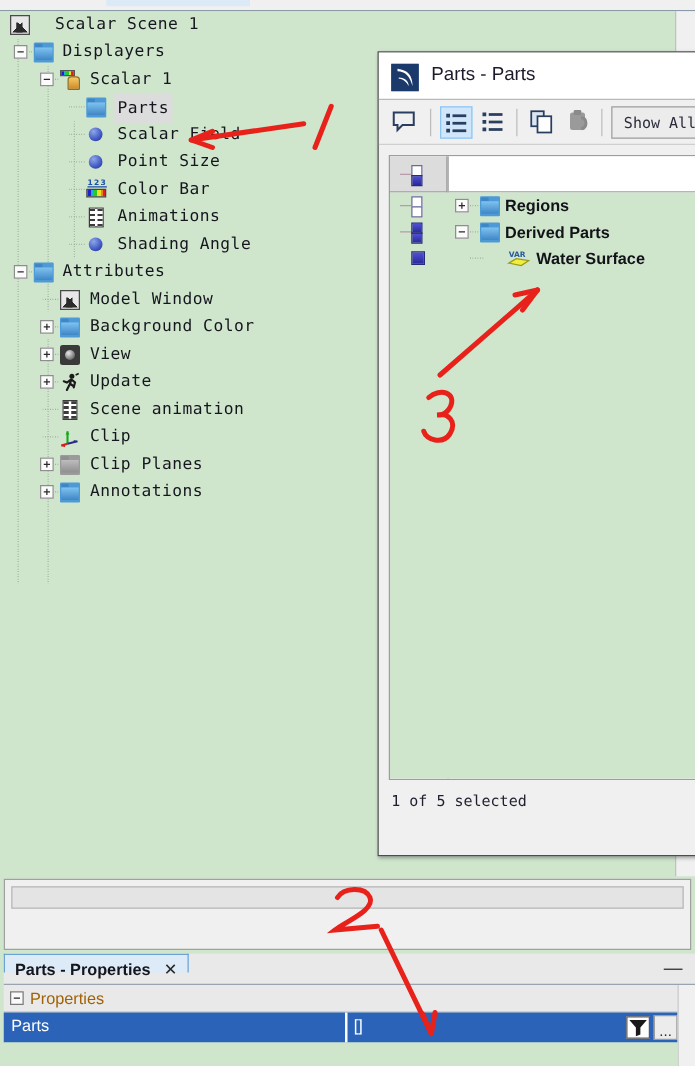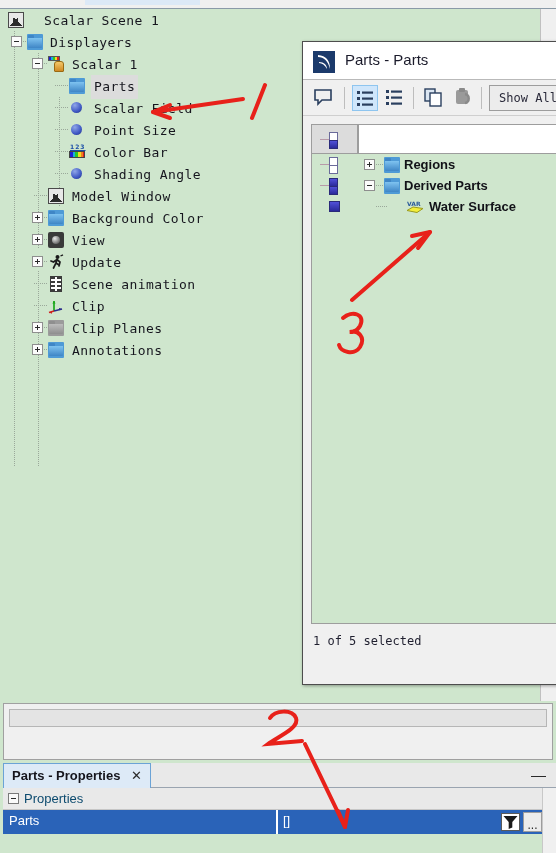--- a/index.html
+++ b/index.html
@@ -357,21 +357,21 @@
     position:absolute; left:0; top: 763px; width: 556px; height: 90px;
     background: #cfe6cd;
   }
   .props-tabbar {
     position:absolute; left: 3px; top: 0; right: 0; height: 25px;
     background: #e9e9e9;
     border-bottom: 1px solid #9aa4b0;
     box-sizing:border-box;
   }
   .props-tab {
-    position:absolute; left: 0; top: 0; height: 25px;
+    position:absolute; left: 0; top: 0; height: 15px;
     background: #ddeaf7;
     border: 1px solid #6ba3d6;
     border-bottom: none;
     box-sizing:border-box;
     padding: 0 8px;
     line-height: 23px;
     font-family:"Liberation Sans", sans-serif;
     font-weight: bold;
     font-size: 13px;
     color:#15151c;
@@ -383,21 +383,21 @@
   .props-min {
     position:absolute; right: 10px; top: 4px;
     font-family:"Liberation Sans",sans-serif; font-size: 15px; color:#2a2a2a; line-height:16px;
   }
   .props-section {
     position:absolute; left: 3px; top: 25px; right:0; height: 22px;
     background: #e9e9e9;
     border-bottom: 1px solid #c6c6c6;
     box-sizing:border-box;
     font-family:"Liberation Sans",sans-serif;
-    font-size: 13px; color:#0c4a6e; line-height:21px;
+    font-size: 13px; color:#a16207; line-height:21px;
   }
   .props-section .sq {
     display:inline-block; width: 11px; height:11px; box-sizing:border-box;
     border:1px solid #7a7a7a; background:#fafafa; position:relative;
     margin: 0 5px 0 5px; vertical-align: -1px;
   }
   .props-section .sq::before {
     content:""; position:absolute; left:2px; top:4px; width:5px; height:1px; background:#2a2a2a;
   }
   .props-row {
@@ -463,21 +463,29 @@
       <div class="trow"><div class="dots" style="left: 55px; width: 13px;"></div><div class="ico ico-folder" style="left: 69px;">
           <b></b>
           <i></i>
         </div><span class="lbl sel" style="margin-left: 91px;">Parts</span></div>
       <div class="trow"><div class="dots" style="left: 55px; width: 13px;"></div><div class="ico ico-sphere" style="left: 71px;"></div><span class="lbl" style="margin-left: 94px;">Scalar Field</span></div>
       <div class="trow"><div class="dots" style="left: 55px; width: 13px;"></div><div class="ico ico-sphere" style="left: 71px;"></div><span class="lbl" style="margin-left: 94px;">Point Size</span></div>
       <div class="trow"><div class="dots" style="left: 55px; width: 13px;"></div><div class="ico ico-colorbar" style="left: 69px;">
           <u>123</u>
           <b></b>
         </div><span class="lbl" style="margin-left: 94px;">Color Bar</span></div>
+      <div class="trow"><div class="dots" style="left: 55px; width: 13px;"></div><div class="ico ico-film" style="left: 71px; width: 12px;">
+          <i></i>
+          <b></b>
+        </div><span class="lbl" style="margin-left: 94px;">Animations</span></div>
       <div class="trow"><div class="dots" style="left: 55px; width: 13px;"></div><div class="ico ico-sphere" style="left: 71px;"></div><span class="lbl" style="margin-left: 94px;">Shading Angle</span></div>
+      <div class="trow"><div class="exp" style="left: 11px;"></div><div class="dots" style="left: 23px; width: 3px;"></div><div class="ico ico-folder" style="left: 27px;">
+          <b></b>
+          <i></i>
+        </div><span class="lbl" style="margin-left: 50px;">Attributes</span></div>
       <div class="trow"><div class="dots" style="left: 34px; width: 13px;"></div><div class="ico ico-scene" style="left: 48px;">
           <i></i>
         </div><span class="lbl" style="margin-left: 72px;">Model Window</span></div>
       <div class="trow"><div class="exp plus" style="left: 32px;"></div><div class="dots" style="left: 44px; width: 3px;"></div><div class="ico ico-folder" style="left: 48px;">
           <b></b>
           <i></i>
         </div><span class="lbl" style="margin-left: 72px;">Background Color</span></div>
       <div class="trow"><div class="exp plus" style="left: 32px;"></div><div class="dots" style="left: 44px; width: 3px;"></div><div class="ico ico-camera" style="left: 48px;">
           <b></b>
           <i></i>

